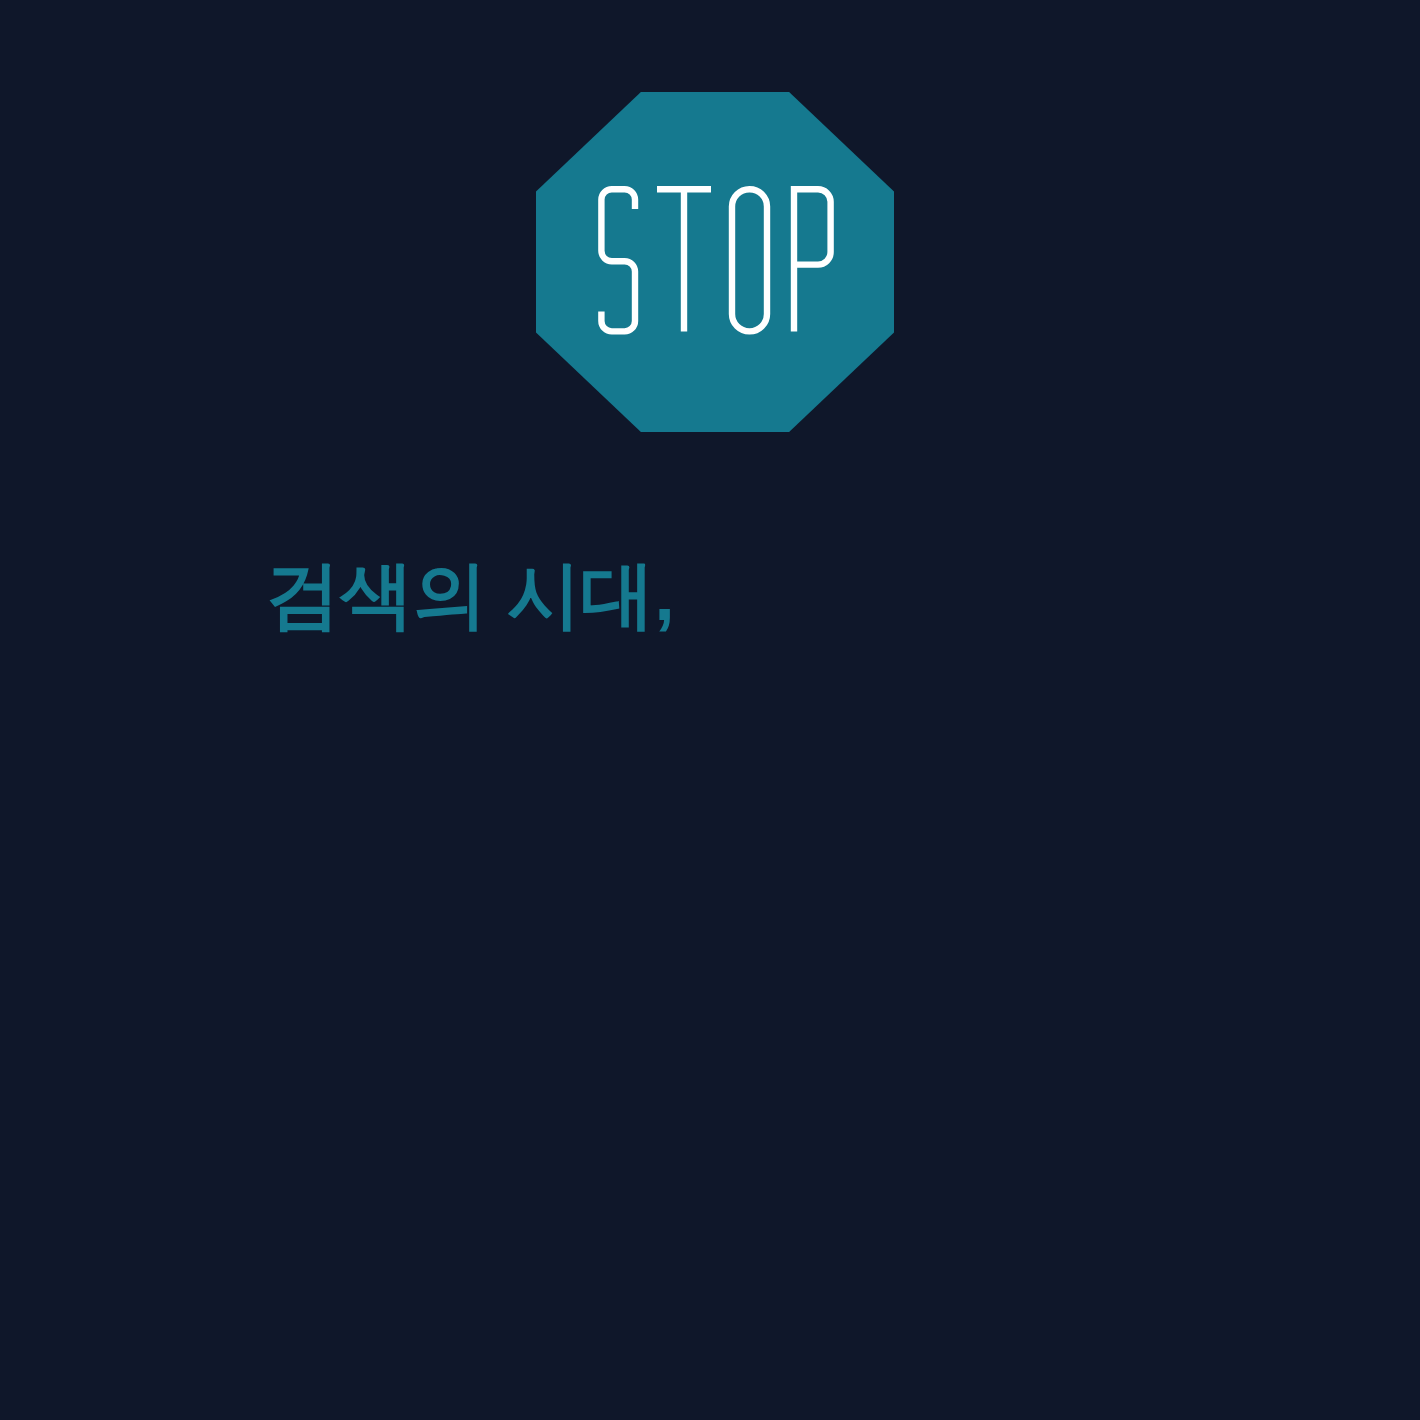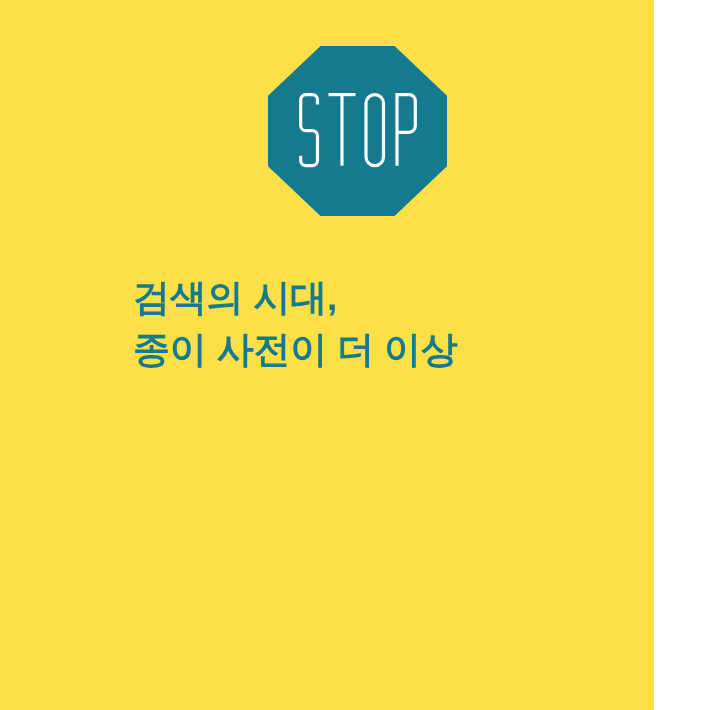--- a/index.html
+++ b/index.html
@@ -10,24 +10,24 @@
 
   body {
     width: 710px;
     height: 710px;
     overflow: hidden;
     font-family: "Liberation Sans", "DejaVu Sans", sans-serif;
   }
 
   #card {
     position: relative;
-    width: 654px;
+    width: 710px;
     height: 710px;
     box-sizing: border-box;
-    background: #fde047;
+    background: #0f172a;
   }
 
   
   #sign-wrap {
     position: absolute;
     left: 268px;
     top: 46px;
     width: 179px;
     height: 170px;
   }
@@ -113,16 +113,15 @@
           <path d="M100.0 72.7 V1.6 H112.0
                    a6.3 6.3 0 0 1 6.3 6.3 V33.0
                    a6.3 6.3 0 0 1 -6.3 6.3 H100.0"></path>
         </g>
       </svg>
     </div>
   </div>
 
   <div id="message">
     <span class="line">검색의 시대,</span>
-    <span class="line">종이 사전이 더 이상</span>
   </div>
 
 </div>
 
 </body></html>

